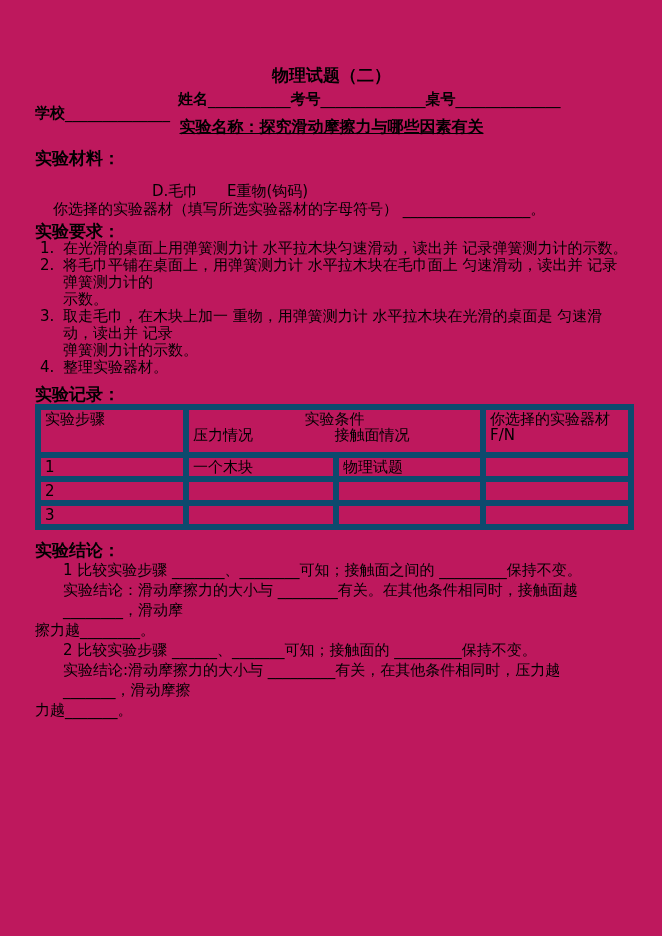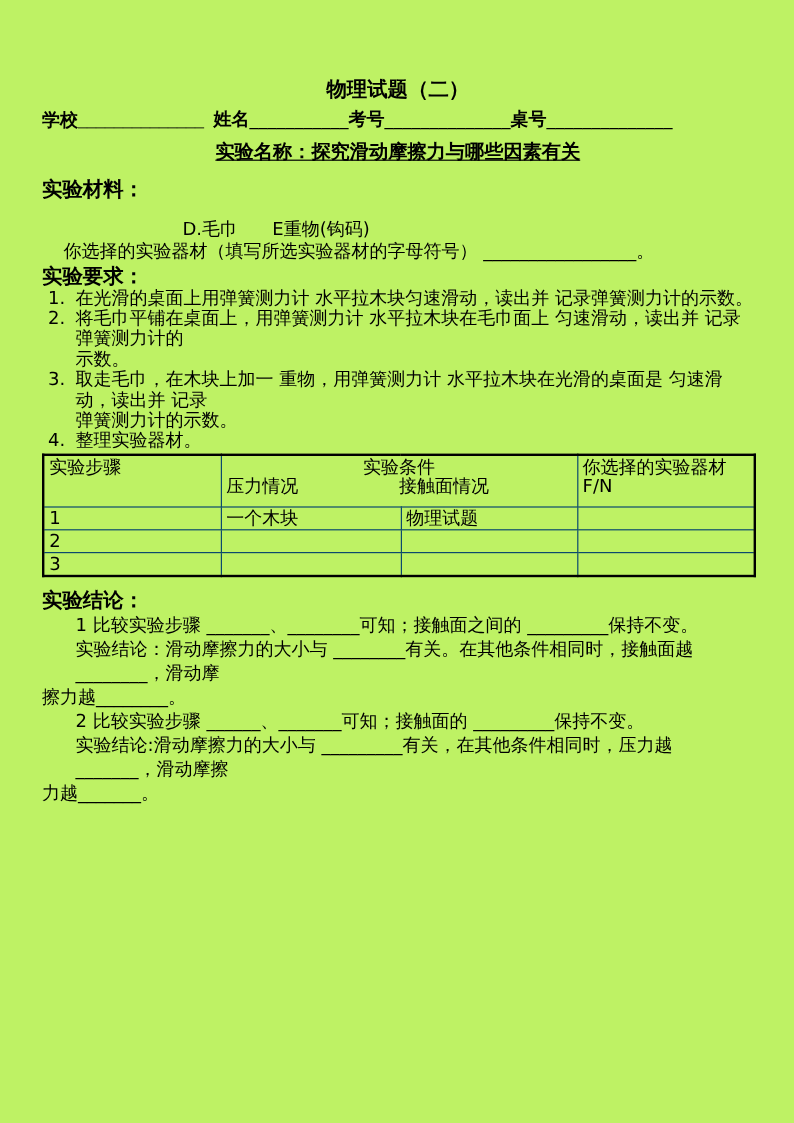--- a/index.html
+++ b/index.html
@@ -1,50 +1,50 @@
 <!DOCTYPE html>
 <html><head>
 <meta charset="utf-8">
 <style>
   html,body { margin:0; padding:0; background:#fff; }
   .page {
-    width:662px; height:936px; background:#bef264; color:#000;
+    width:662px; height:936px; background:#be185d; color:#000;
     font-family:"DejaVu Sans", sans-serif; font-size:15px;
     position:relative; box-sizing:border-box;
     padding:66px 34px 0 35px; overflow:hidden;
   }
   .pre { white-space:pre-wrap; }
   .b { font-weight:normal; }
 
   .doc-title { text-align:center; font-weight:bold; font-size:17px; line-height:18px; }
 
   .hdr { display:flex; margin-top:4px; line-height:22px; white-space:pre; }
   .hdr .lbl { font-weight:bold; }
-  .field-school { position:relative; top:2px; margin-right:8px;font-family:Liberation Serif, serif; }
+  .field-school { position:relative; top:14px; margin-right:8px; }
 
   .exp-title { text-align:center; font-weight:bold; font-size:16px; line-height:17px; margin-top:8px;text-decoration:underline; }
 
   .sec-h { font-weight:bold; font-size:17px; line-height:16px; }
   .h-materials { margin-top:15px; }
   .h-require  { margin-top:5px; }
   .h-record   { margin-top:10px; }
   .h-conclude { margin-top:12px; }
 
   .mat { margin-top:16px; line-height:18px; }
   .mat-l1 { padding-left:26px; }
   .mat-l2 { padding-left:117px; }
   .mat-l3 { padding-left:18px; }
 
   .req { margin-top:1px; }
   .req-item { position:relative; padding-left:28px; line-height:17px; }
   .req-num { position:absolute; left:5px; top:0; }
 
   table.rec { border-collapse:collapse; table-layout:fixed; width:593px; margin-top:2px;
               border:2px solid #000; font-size:15px; }
-  table.rec td, table.rec th { border:1px solid #0c4a6e; padding:1px 4px; vertical-align:top;
+  table.rec td, table.rec th { border:6px solid #0c4a6e; padding:1px 4px; vertical-align:top;
               text-align:left; font-weight:normal; line-height:16px; overflow:hidden; }
   tr.hrow td { height:40px; }
   tr.drow td { height:15px; }
   .cond-title { text-align:center; }
   .cond-sub { display:flex; }
   .cond-sub span { width:50%; }
 
   .conc { margin-top:2px; }
   .c-line { line-height:20px; white-space:pre-wrap; }
   .ind { padding-left:28px; }
@@ -72,20 +72,21 @@
   </div>
 
   <div class="sec-h h-require">实验要求：</div>
   <div class="req">
     <div class="req-item"><span class="req-num">1.</span><span class="pre"><span>在光滑的</span><span class="b">桌面</span><span>上用弹簧测力计 </span><span class="b">水平</span><span>拉木块</span><span class="b">匀速</span><span>滑动，读出并 </span><span class="b">记录</span><span>弹簧测力计的示数。</span></span></div>
     <div class="req-item"><span class="req-num">2.</span><span class="pre"><span>将</span><span class="b">毛巾</span><span>平铺在桌面上，用弹簧测力计 </span><span class="b">水平</span><span>拉木块在毛巾面上 </span><span class="b">匀速</span><span>滑动，读出并 </span><span class="b">记录</span><span>弹簧测力计的</span><br><span>示数。</span></span></div>
     <div class="req-item"><span class="req-num">3.</span><span class="pre"><span>取走毛巾，在木块上加一 </span><span class="b">重物</span><span>，用弹簧测力计 </span><span class="b">水平</span><span>拉木块在光滑的桌面是 </span><span class="b">匀速</span><span>滑动，读出并 </span><span class="b">记录</span><br><span>弹簧测力计的示数。</span></span></div>
     <div class="req-item"><span class="req-num b">4.</span><span class="pre"><span>整理实验器材。</span></span></div>
   </div>
 
+  <div class="sec-h h-record">实验记录：</div>
   <table class="rec">
     <colgroup>
         <col style="width:148px">
         <col style="width:150px">
         <col style="width:147px">
         <col style="width:148px">
       </colgroup>
     <tbody>
         <tr class="hrow">
       <td>实验步骤</td>

